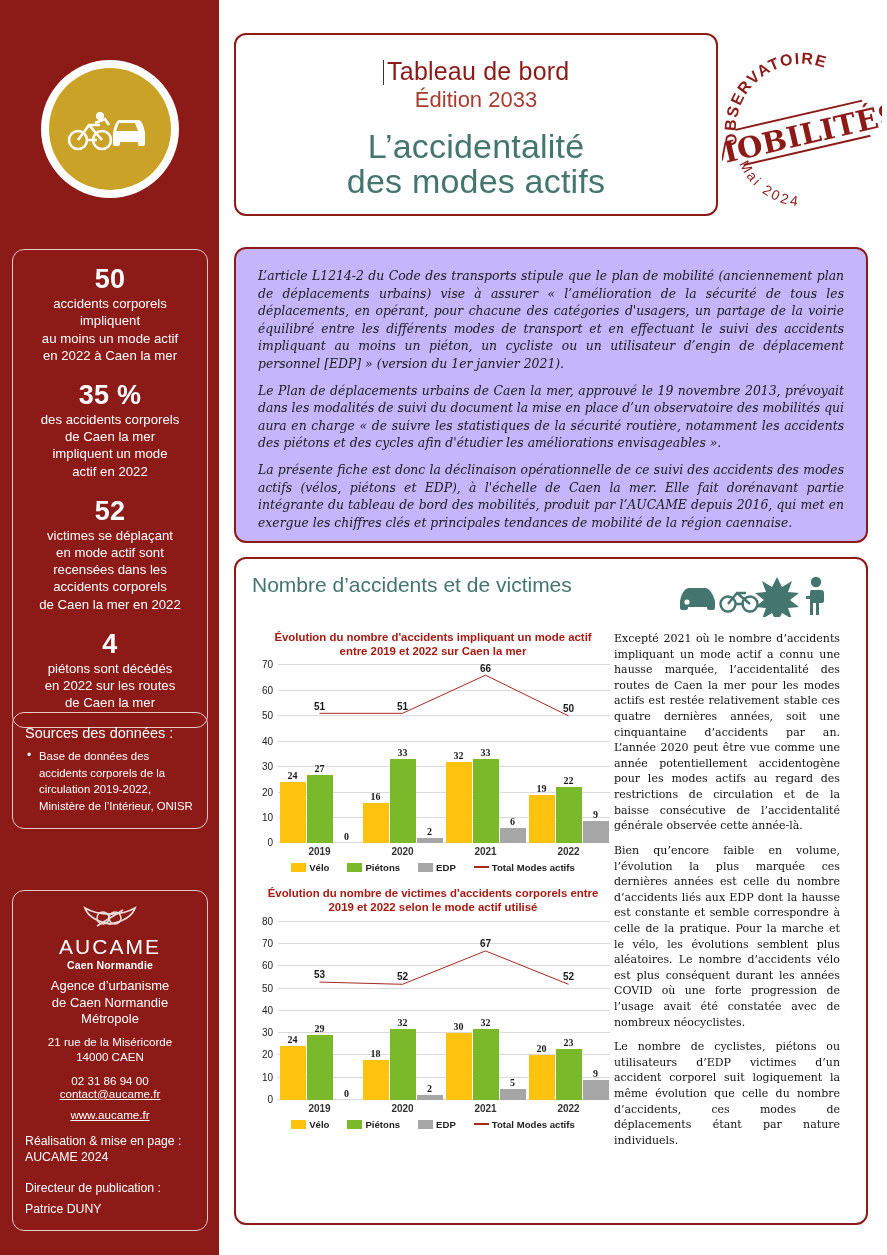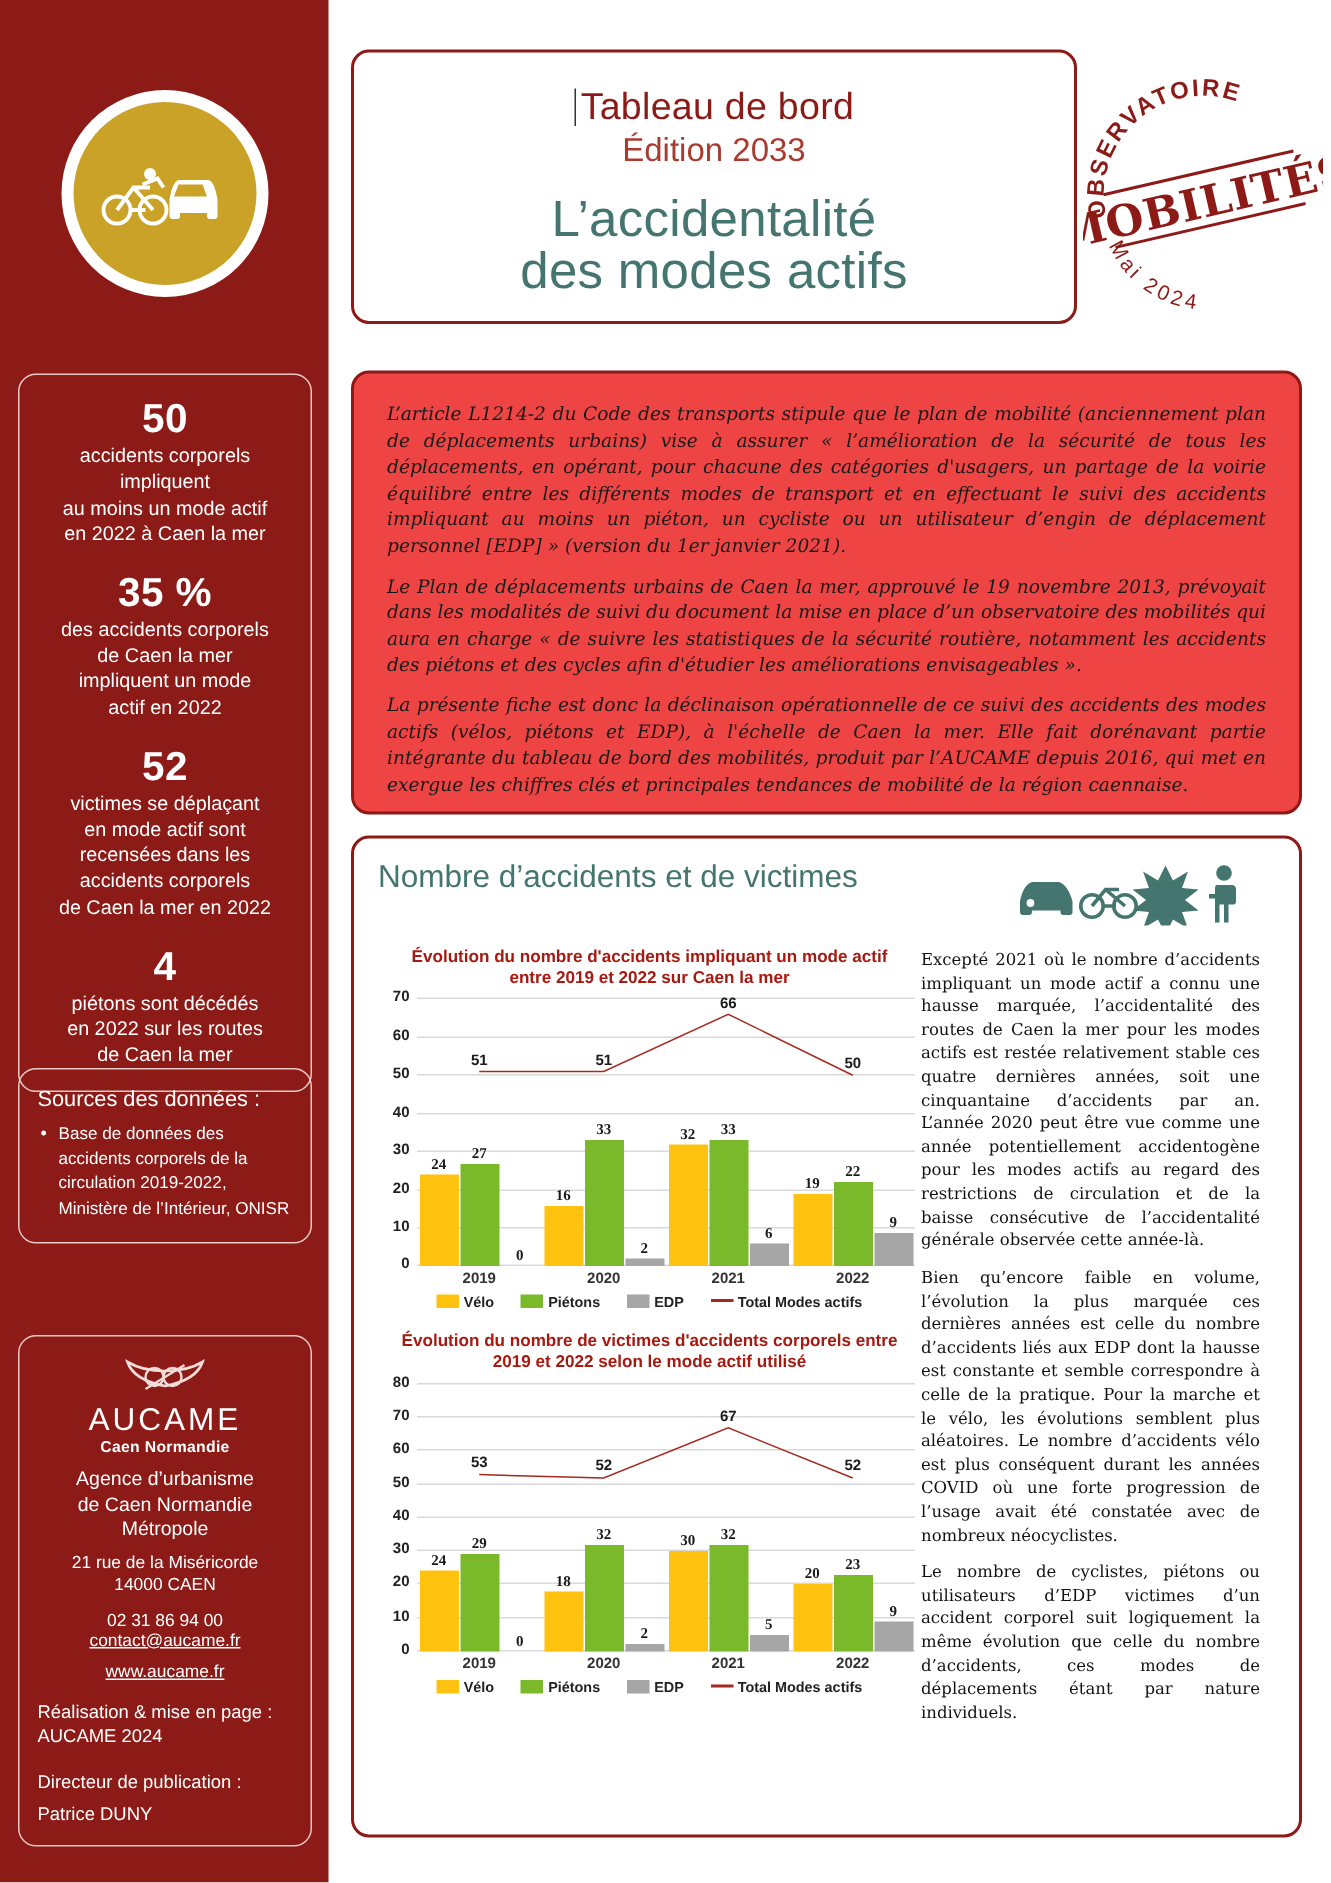--- a/index.html
+++ b/index.html
@@ -86,21 +86,21 @@
   .hdr-big {
     text-align: center; color: #44756e; font-size: 34px; line-height: 1.04;
     margin-top: 16px; letter-spacing: .2px;
   }
 
   .stamp { position: absolute; left: 722px; top: 45px; width: 160px; height: 165px; }
 
   
   .intro-card {
     position: absolute; left: 234px; top: 247px; width: 634px; height: 296px;
-    border: 2px solid #8c1a17; border-radius: 12px; background: #ef4444;
+    border: 2px solid #8c1a17; border-radius: 12px; background: #c4b5fd;
     padding: 18px 22px;
   }
   .intro-card p {
     font-family: "DejaVu Serif", serif;
     font-style: italic; font-size: 12.4px; line-height: 1.42;
     color: #1a1a1a; text-align: justify; margin-bottom: 9px;
   }
   .intro-card p:last-child { margin-bottom: 0; }
 
   
@@ -129,21 +129,21 @@
   .chart-title {
     color: #a61a11; font-size: 11.4px; font-weight: bold; text-align: center;
     line-height: 1.2; margin-bottom: 7px; padding: 0 14px;
   }
   .plot { position: relative; height: 178px; margin-left: 26px; margin-right: 4px; }
   .gridline {
     position: absolute; left: 0; right: 0; height: 1px; background: #d9d9d9;
   }
   .ylabel {
     position: absolute; right: 100%; margin-right: 5px; transform: translateY(-50%);
-    font-size: 10px; color: #222; font-weight: bold;
+    font-size: 10px; color: #222; font-weight: normal;
   }
   .bars { position: absolute; left: 0; right: 0; bottom: 0; top: 0; display: flex; }
   .group { flex: 1; position: relative; display: flex; align-items: flex-end;
            justify-content: center; gap: 1px; }
   .bar { width: 26px; position: relative; font-family: Liberation Serif, serif; }
   .bar .v {
     position: absolute; bottom: 100%; left: 50%; transform: translateX(-50%);
     font-size: 10px; font-weight: bold; color: #1a1a1a; margin-bottom: 1px;
   }
   .bar.velo { background: #ffc20e; }

